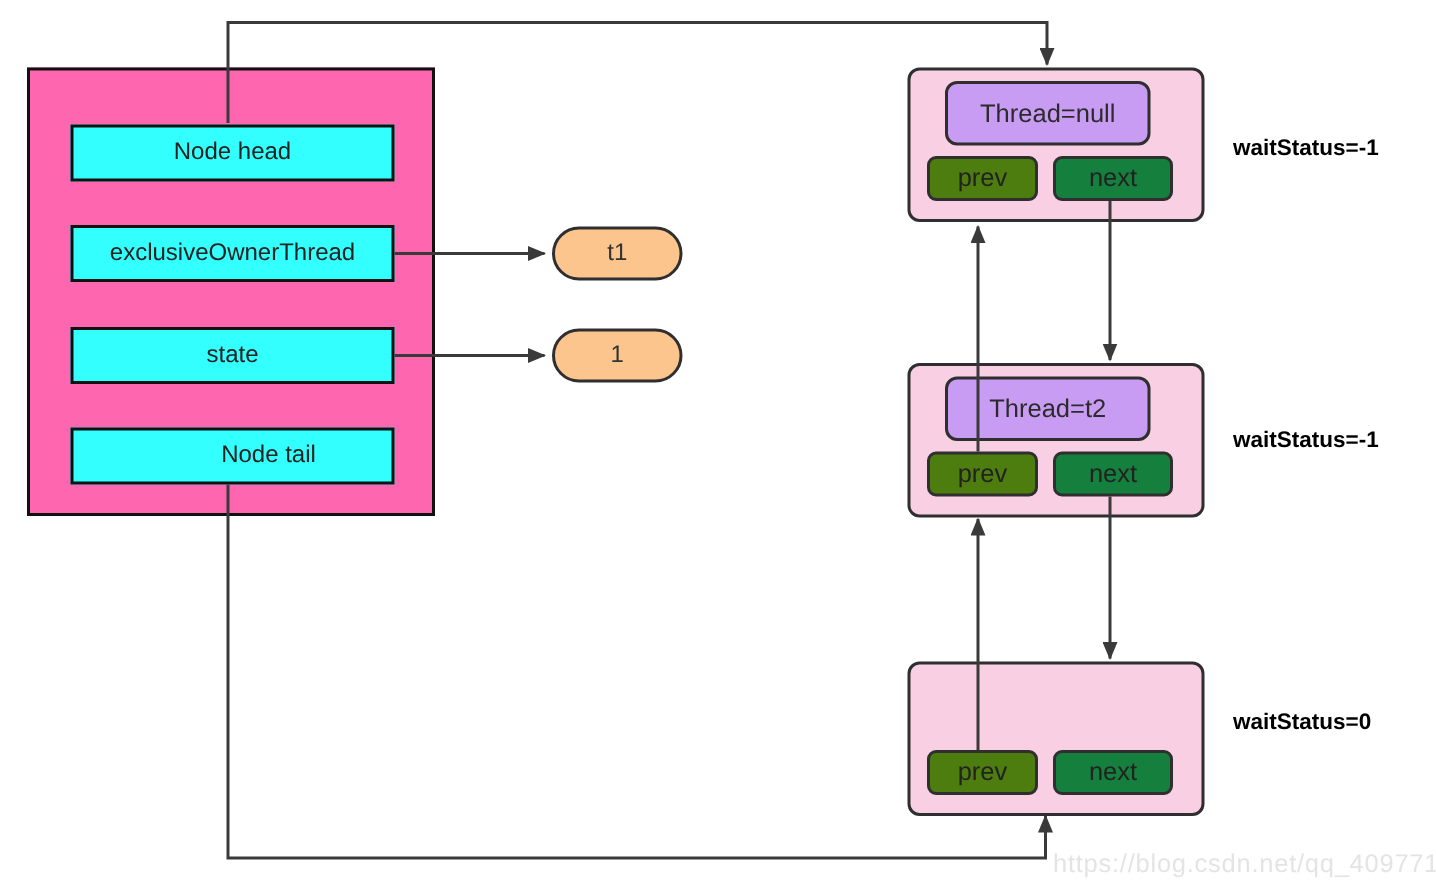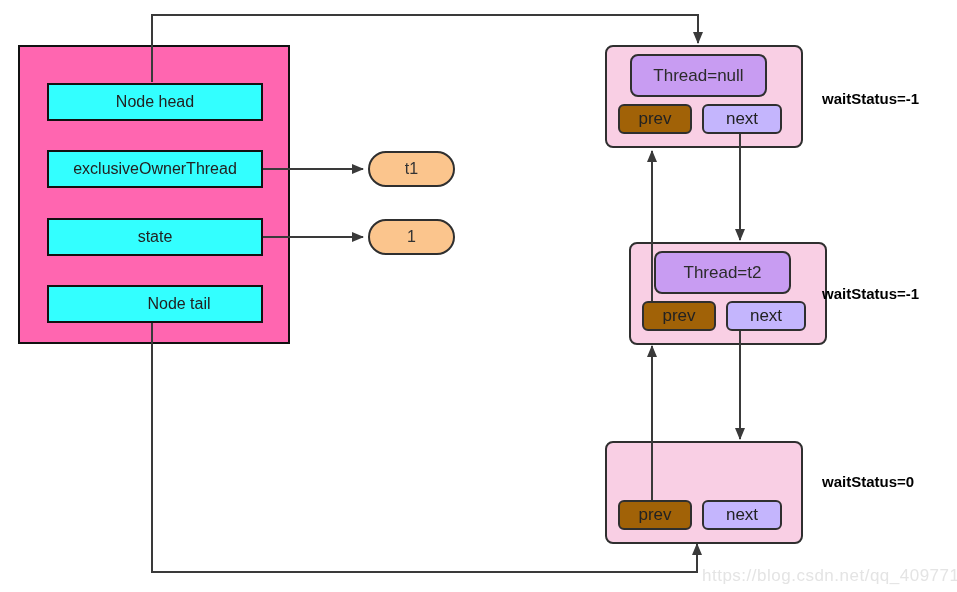--- a/index.html
+++ b/index.html
@@ -80,21 +80,21 @@
     left: 605px;
     width: 198px;
     height: 103px;
     background: #f9cfe4;
     border: 2px solid #2f2f2f;
     border-radius: 8px;
     box-sizing: border-box;
     z-index: 1;
   }
   .qnode-1 { top: 45px; }
-  .qnode-2 { top: 242px; margin-left: 24px; }
+  .qnode-2 { top: 242px; }
   .qnode-3 { top: 441px; }
   .thread-box {
     position: absolute;
     left: 23px;
     top: 7px;
     width: 137px;
     height: 43px;
     background: #c89cf2;
     border: 2px solid #2f2f2f;
     border-radius: 8px;
@@ -111,22 +111,22 @@
     height: 30px;
     border: 2px solid #2f2f2f;
     border-radius: 6px;
     box-sizing: border-box;
     display: flex;
     align-items: center;
     justify-content: center;
     font-size: 17px;
     color: #222222;
   }
-  .ptr-prev { left: 11px; width: 74px; background: #a16207; align-items: center; }
-  .ptr-next { left: 95px; width: 80px; background: #c4b5fd; }
+  .ptr-prev { left: 11px; width: 74px; background: #4d7c0f; align-items: center; }
+  .ptr-next { left: 95px; width: 80px; background: #15803d; }
 
   
   .wait-status {
     position: absolute;
     left: 822px;
     font-size: 15px;
     font-weight: bold;
     color: #000000;
     white-space: nowrap;
     z-index: 1;

